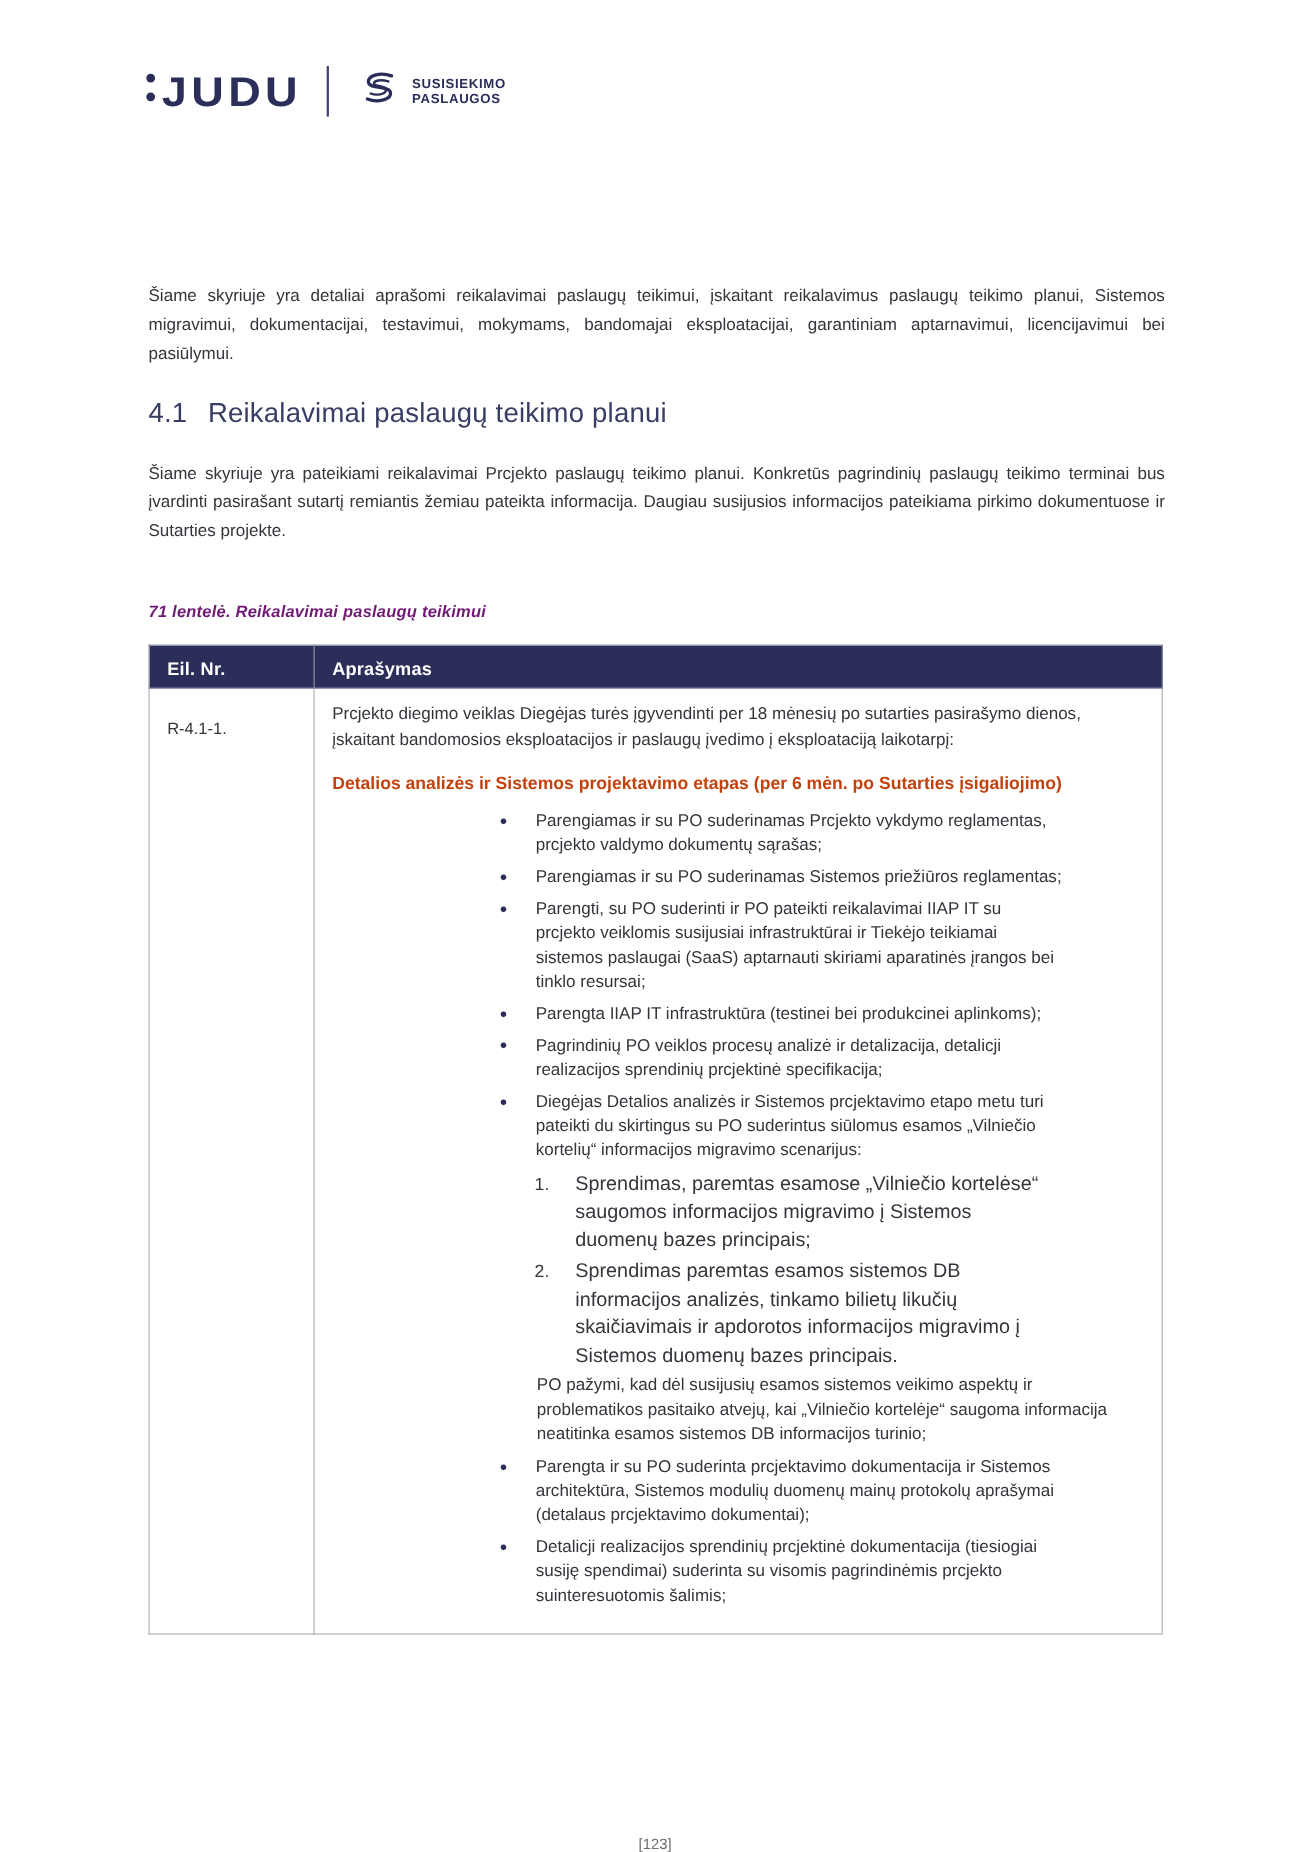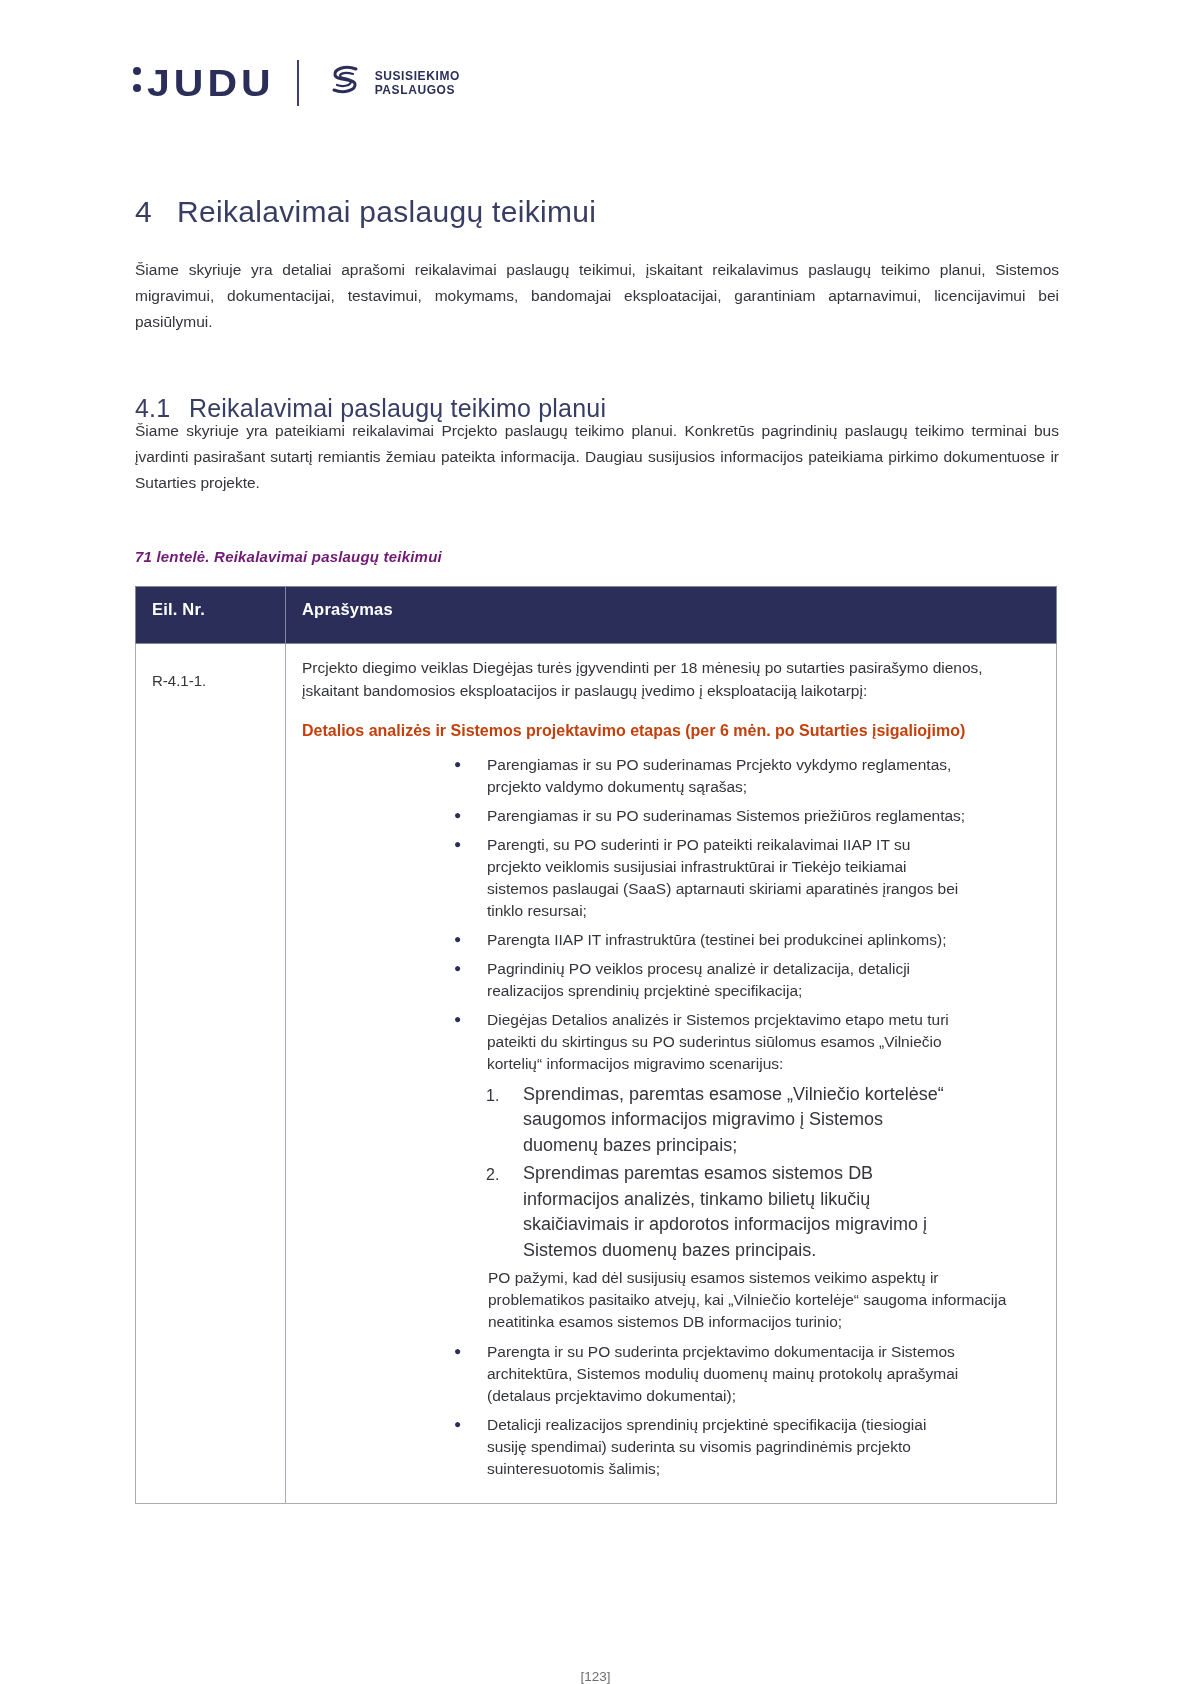--- a/index.html
+++ b/index.html
@@ -26,39 +26,39 @@
   .sp-text {
     font-size:12px; font-weight:bold; color:#2b2e58;
     line-height:1.2; letter-spacing:0.6px; text-transform:uppercase;
   }
 
   
   .h1 { position:absolute; left:135px; top:195px; font-size:30px; font-weight:400;
         color:#373d63; letter-spacing:0.3px; }
   .h1 .sec-num { display:inline-block; min-width:42px; }
   .h2 { position:absolute; left:135px; top:362px; font-size:25px; font-weight:400;
-        color:#373d63; letter-spacing:0.2px;margin-top:32px; }
+        color:#373d63; letter-spacing:0.2px; }
   .h2 .sec-num { display:inline-block; min-width:54px; }
 
   .para { position:absolute; left:135px; width:924px; font-size:15.5px;
           line-height:1.68; text-align:justify; color:#34353b; }
   .para-1 { top:257px; }
   .para-2 { top:418px; }
 
   .tbl-caption { position:absolute; left:135px; top:548px; font-size:15px;
                  font-weight:bold; font-style:italic; color:#701a75; letter-spacing:0.2px; }
 
   
   table.req-table {
     position:absolute; left:135px; top:586px; width:922px;
     border-collapse:collapse; table-layout:fixed;
   }
   .req-table th {
     background:#2b2e58; color:#ffffff; font-size:16.5px; font-weight:bold;
-    text-align:left; padding:13px 16px 24px; border:1px solid #83879e;
+    text-align:left; padding:13px 16px 6px; border:1px solid #83879e;
     letter-spacing:0.2px;
   }
   .req-table td {
     vertical-align:top; border:1px solid #a9adb5; background:#fff;
     padding:9px 14px 16px 16px; font-size:15.5px; color:#34353b;
   }
   .col-id { width:150px; }
   td.id-cell { font-size:15px; padding-top:28px; }
 
   .cell-p { margin:3px 0 14px; line-height:1.5; }
@@ -97,23 +97,20 @@
         <path d="M31 8 C20 4 9 8 10 14 C11 20 29 17 30 23 C31 29 19 33 9 29" fill="none" stroke="#2b2e58" stroke-width="3" stroke-linecap="round"></path>
         <path d="M28 13 C21 11 15 12 15 15 C16 18 27 17 26 21 C25 25 17 26 12 24" fill="none" stroke="#2b2e58" stroke-width="2.2" stroke-linecap="round"></path>
       </svg>
     </span>
     <div class="sp-text">
       <div>SUSISIEKIMO</div>
       <div>PASLAUGOS</div>
     </div>
   </div>
 
-  <div class="h1">
-    <span class="sec-num">4</span><span>Reikalavimai paslaugų teikimui</span>
-  </div>
   <div class="para para-1">Šiame skyriuje yra detaliai aprašomi reikalavimai paslaugų teikimui, įskaitant reikalavimus paslaugų teikimo planui, Sistemos migravimui, dokumentacijai, testavimui, mokymams, bandomajai eksploatacijai, garantiniam aptarnavimui, licencijavimui bei pasiūlymui.</div>
 
   <div class="h2">
     <span class="sec-num">4.1</span><span>Reikalavimai paslaugų teikimo planui</span>
   </div>
   <div class="para para-2">Šiame skyriuje yra pateikiami reikalavimai Prcjekto paslaugų teikimo planui. Konkretūs pagrindinių paslaugų teikimo terminai bus įvardinti pasirašant sutartį remiantis žemiau pateikta informacija. Daugiau susijusios informacijos pateikiama pirkimo dokumentuose ir Sutarties projekte.</div>
 
   <div class="tbl-caption">71 lentelė. Reikalavimai paslaugų teikimui</div>
 
   <table class="req-table">
@@ -165,21 +162,21 @@
               <span class="marker">2.</span>
               <span class="ntext">Sprendimas paremtas esamos sistemos DB informacijos analizės, tinkamo bilietų likučių skaičiavimais ir apdorotos informacijos migravimo į Sistemos duomenų bazes principais.</span>
             </div>
             <div class="cell-note">PO pažymi, kad dėl susijusių esamos sistemos veikimo aspektų ir problematikos pasitaiko atvejų, kai „Vilniečio kortelėje“ saugoma informacija neatitinka esamos sistemos DB informacijos turinio;</div>
             <div class="bullet-item">
               <span class="marker">●</span>
               <span class="btext">Parengta ir su PO suderinta prcjektavimo dokumentacija ir Sistemos architektūra, Sistemos modulių duomenų mainų protokolų aprašymai (detalaus prcjektavimo dokumentai);</span>
             </div>
             <div class="bullet-item">
               <span class="marker">●</span>
-              <span class="btext">Detalicji realizacijos sprendinių prcjektinė specifikacija (tiesiogiai susiję spendimai) suderinta su visomis pagrindinėmis prcjekto suinteresuotomis šalimis;</span>
+              <span class="btext">Detalicji realizacijos sprendinių prcjektinė dokumentacija (tiesiogiai susiję spendimai) suderinta su visomis pagrindinėmis prcjekto suinteresuotomis šalimis;</span>
             </div>
           </td>
       </tr>
     </tbody>
   </table>
 
   <div class="footer">[123]</div>
 
 </div>
 

